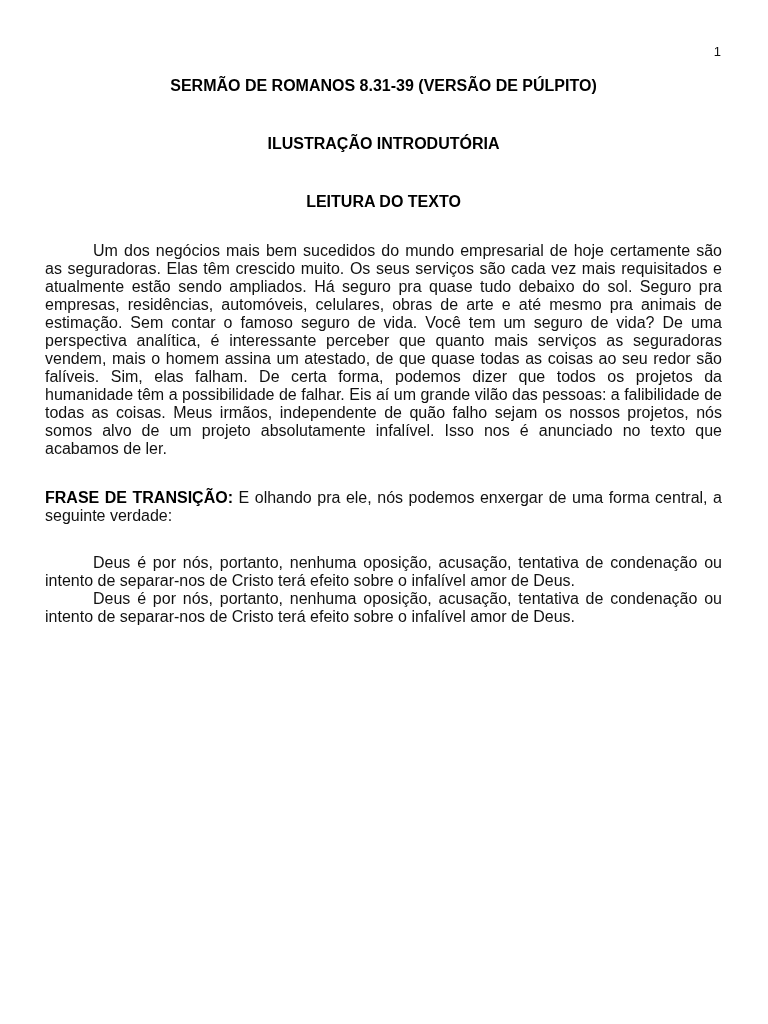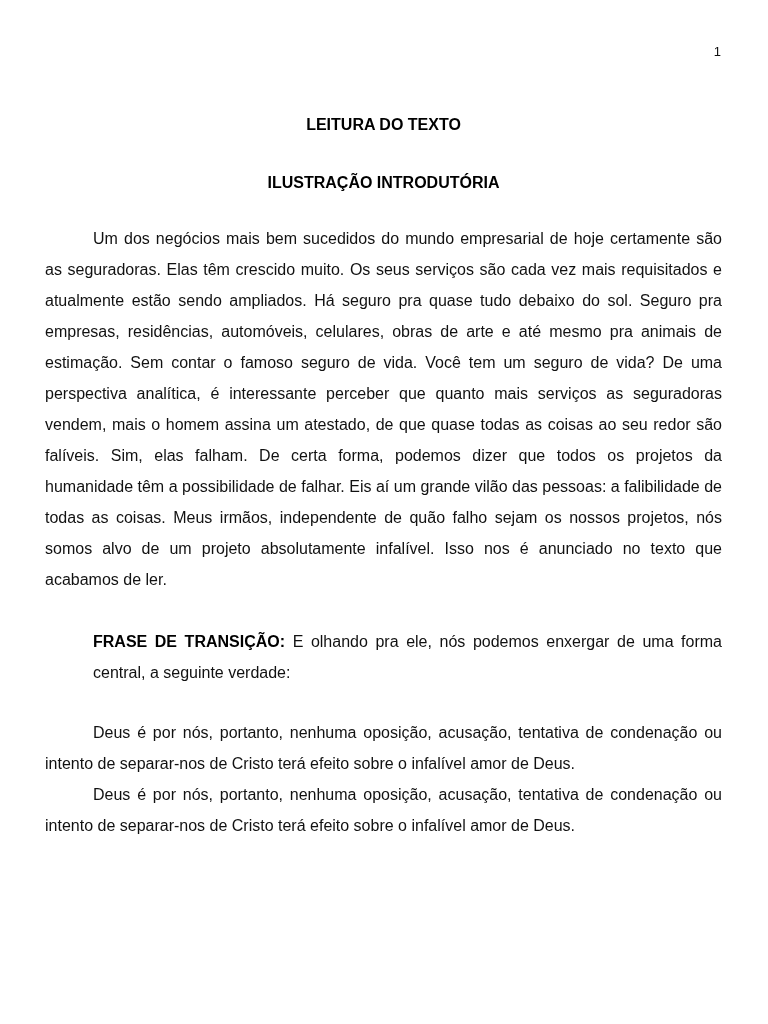--- a/index.html
+++ b/index.html
@@ -30,42 +30,43 @@
   .heading {
     text-align: center;
     font-weight: bold;
     font-size: 16px;
     line-height: 19px;
     color: #000000;
   }
   .heading { margin-top: 39px; }
   .para {
     font-size: 16px;
-    line-height: 31px;
+    line-height: 18px;
     text-align: justify;
     color: #111111;
   }
   .para.indent { text-indent: 48px; }
   .para.body-para { margin-top: 31px; }
-  .para.transition { margin-top: 31px; margin-left: 48px; }
+  .para.transition { margin-top: 31px; }
   .para.proposition-first { margin-top: 29px; }
   .para.proposition-second { margin-top: 0; }
   .para strong { font-weight: bold; color: #000000; }
 </style>
 </head>
 <body>
 
 <div class="page">
 
   <div class="page-number">1</div>
 
+  <h1 class="doc-title">SERMÃO DE ROMANOS 8.31-39 (VERSÃO DE PÚLPITO)</h1>
+
+  <h2 class="heading">ILUSTRAÇÃO INTRODUTÓRIA</h2>
 
   <h2 class="heading">LEITURA DO TEXTO</h2>
-
-  <h2 class="heading">ILUSTRAÇÃO INTRODUTÓRIA</h2>
 
   <p class="para indent body-para">Um dos negócios mais bem sucedidos do mundo empresarial de hoje certamente são as seguradoras. Elas têm crescido muito. Os seus serviços são cada vez mais requisitados e atualmente estão sendo ampliados. Há seguro pra quase tudo debaixo do sol. Seguro pra empresas, residências, automóveis, celulares, obras de arte e até mesmo pra animais de estimação. Sem contar o famoso seguro de vida. Você tem um seguro de vida? De uma perspectiva analítica, é interessante perceber que quanto mais serviços as seguradoras vendem, mais o homem assina um atestado, de que quase todas as coisas ao seu redor são falíveis. Sim, elas falham. De certa forma, podemos dizer que todos os projetos da humanidade têm a possibilidade de falhar. Eis aí um grande vilão das pessoas: a falibilidade de todas as coisas. Meus irmãos, independente de quão falho sejam os nossos projetos, nós somos alvo de um projeto absolutamente infalível. Isso nos é anunciado no texto que acabamos de ler.</p>
 
   <p class="para transition"><strong>FRASE DE TRANSIÇÃO:</strong><span> E olhando pra ele, nós podemos enxergar de uma forma central, a seguinte verdade:</span></p>
 
 
   <p class="para indent proposition-first">Deus é por nós, portanto, nenhuma oposição, acusação, tentativa de condenação ou intento de separar-nos de Cristo terá efeito sobre o infalível amor de Deus.</p>
 
   <p class="para indent proposition-second">Deus é por nós, portanto, nenhuma oposição, acusação, tentativa de condenação ou intento de separar-nos de Cristo terá efeito sobre o infalível amor de Deus.</p>
 

